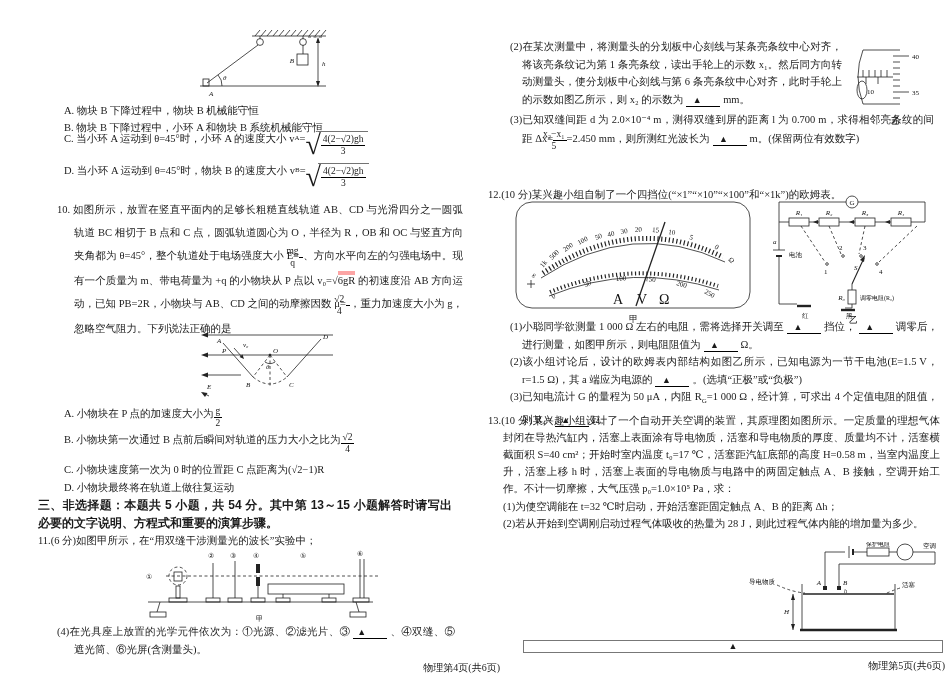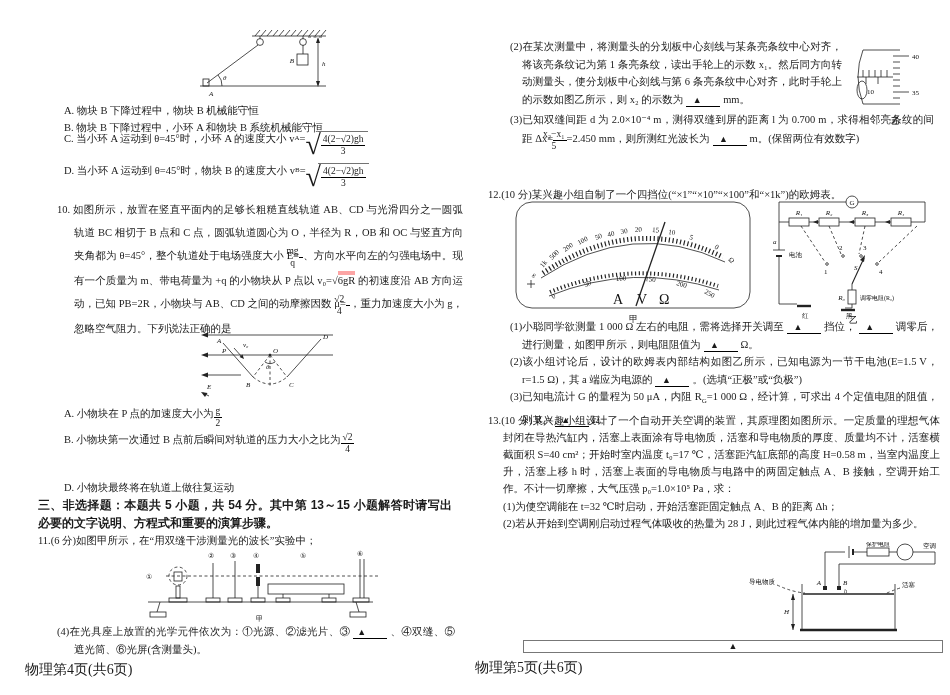--- a/index.html
+++ b/index.html
@@ -22,21 +22,21 @@
   .sqrtwrap .rs{font-size:28px;line-height:.9;margin-right:-3px;font-weight:400}
   .sqrtwrap .rbody{border-top:1px solid #737373;padding:2px 3px 0}
   .sqrtwrap .frac{vertical-align:baseline}
   .isq{white-space:nowrap}
   .isq .ol{border-top:4px solid #fca5a5}
   sub{font-size:7px}
   .optrow{display:flex;align-items:flex-start;line-height:15px}
   .sechead{font-weight:bold;font-family:"Liberation Sans","DejaVu Sans",sans-serif;
     line-height:17.5px;text-align:justify;font-size:12px}
   .bar{border:1px solid #777;text-align:center;font-size:9px;line-height:10px}
-  .footer{text-align:left;font-size:14px}
+  .footer{text-align:right;font-size:10px}
   svg line,svg path,svg rect,svg circle,svg ellipse,svg polyline{stroke:#222;fill:none;stroke-width:.8}
   svg polygon.fl,svg rect.fl{fill:#222;stroke:none}
   svg text{fill:#111;stroke:none;font-size:7px;font-family:"Liberation Serif","DejaVu Serif",serif}
   svg .it{font-style:italic}
   svg .dash{stroke-dasharray:3,2.5}
   svg .tick{stroke-dasharray:1.2,2.6;stroke-width:3}
 </style>
 </head>
 <body>
 
@@ -127,20 +127,21 @@
         <span class="fd">2</span>
       </span>
   </div>
   <div class="abs optrow" style="left:64px;top:432px;height:26px">
     <span>B. 小物块第一次通过 B 点前后瞬间对轨道的压力大小之比为</span>
       <span class="frac">
         <span class="fn">√2</span>
         <span class="fd">4</span>
       </span>
   </div>
+  <p class="abs para" style="left:64px;top:461px">C. 小物块速度第一次为 0 时的位置距 C 点距离为(√2−1)R</p>
   <p class="abs para" style="left:64px;top:479px">D. 小物块最终将在轨道上做往复运动</p>
 
   <p class="abs sechead" style="left:38px;top:497px;width:414px">三、非选择题：本题共 5 小题，共 54 分。其中第 13～15 小题解答时请写出必要的文字说明、方程式和重要的演算步骤。</p>
 
   <p class="abs para" style="left:38px;top:532px;width:420px">11.(6 分)如图甲所示，在“用双缝干涉测量光的波长”实验中；</p>
 
   <svg class="abs" style="left:138px;top:546px" width="245" height="78" viewBox="0 0 245 78">
     <line x1="10" y1="56" x2="235" y2="56"></line>
     <line x1="22" y1="56" x2="19" y2="66"></line>
       <rect x="12" y="66" width="16" height="5"></rect>

